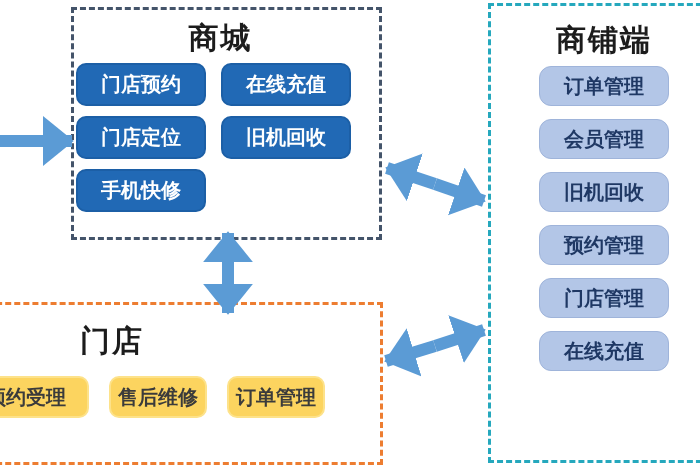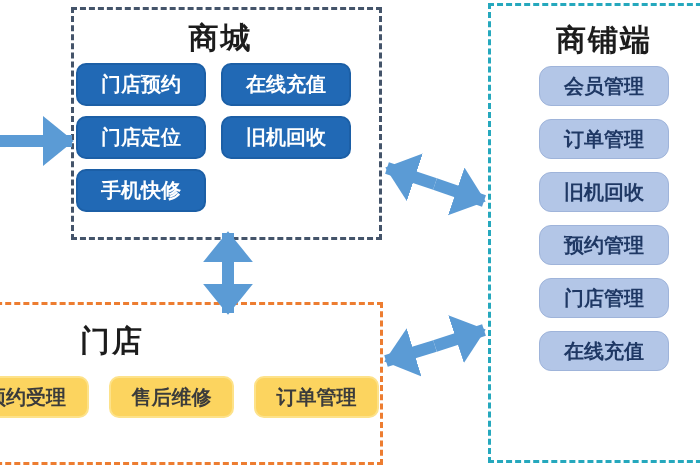--- a/index.html
+++ b/index.html
@@ -88,21 +88,21 @@
     font-weight: 600;
   }
 
   .store-row {
     position: absolute;
     left: -18px; top: 71px;
     display: flex;
     gap: 20px;
   }
   .store-btn {
-    width: 125px; height: 42px;
+    width: 98px; height: 42px;
     background: var(--store-button-bg, #fcd45f);
     border: 2px solid #fde28a;
     border-radius: 10px;
     color: var(--store-button-text, #3b3b3b);
     font-size: 20px;
     font-weight: 600;
   }
   .store-btn:first-child { width: 126px; }
 
   .arrow-layer {
@@ -126,22 +126,22 @@
       <div class="btn mall-btn">在线充值</div>
       <div class="btn mall-btn">门店定位</div>
       <div class="btn mall-btn">旧机回收</div>
       <div class="btn mall-btn">手机快修</div>
     </div>
   </div>
 
   <div class="box box-shop">
     <div class="box-title shop-title">商铺端</div>
     <div class="shop-list">
+      <div class="btn shop-btn">订单管理</div>
       <div class="btn shop-btn">会员管理</div>
-      <div class="btn shop-btn">订单管理</div>
       <div class="btn shop-btn">旧机回收</div>
       <div class="btn shop-btn">预约管理</div>
       <div class="btn shop-btn">门店管理</div>
       <div class="btn shop-btn">在线充值</div>
     </div>
   </div>
 
   <div class="box box-store">
     <div class="box-title store-title">门店</div>
     <div class="store-row">

